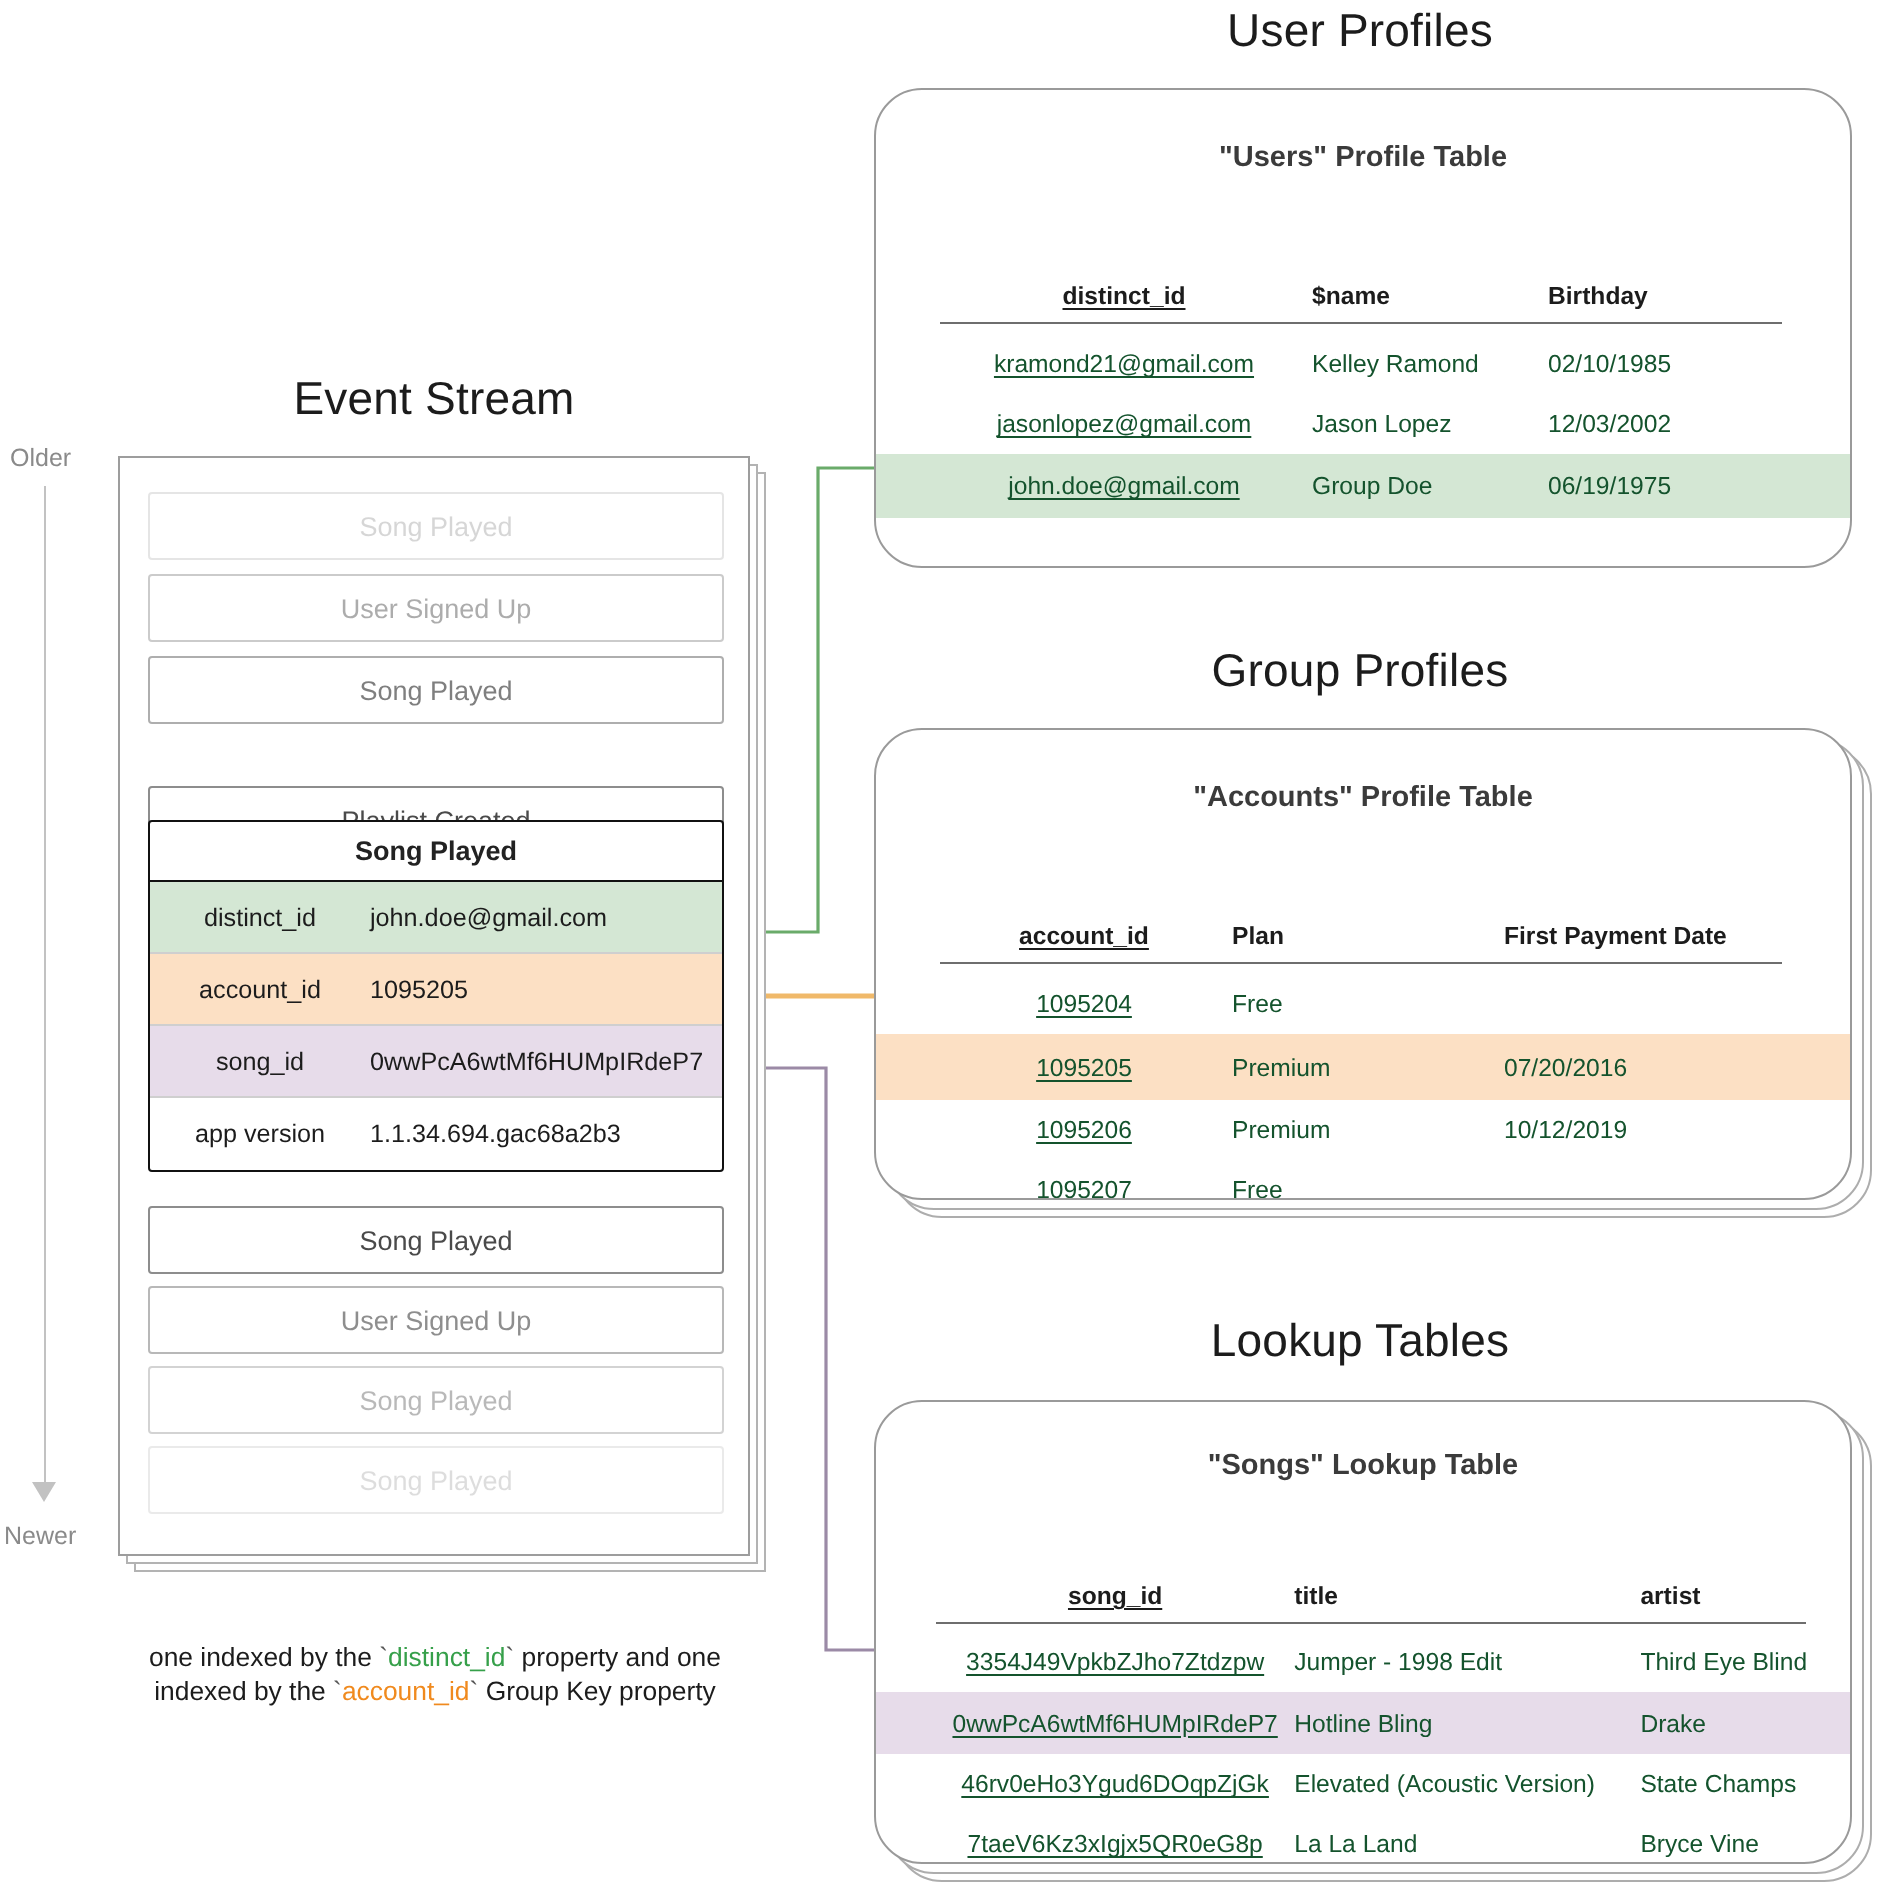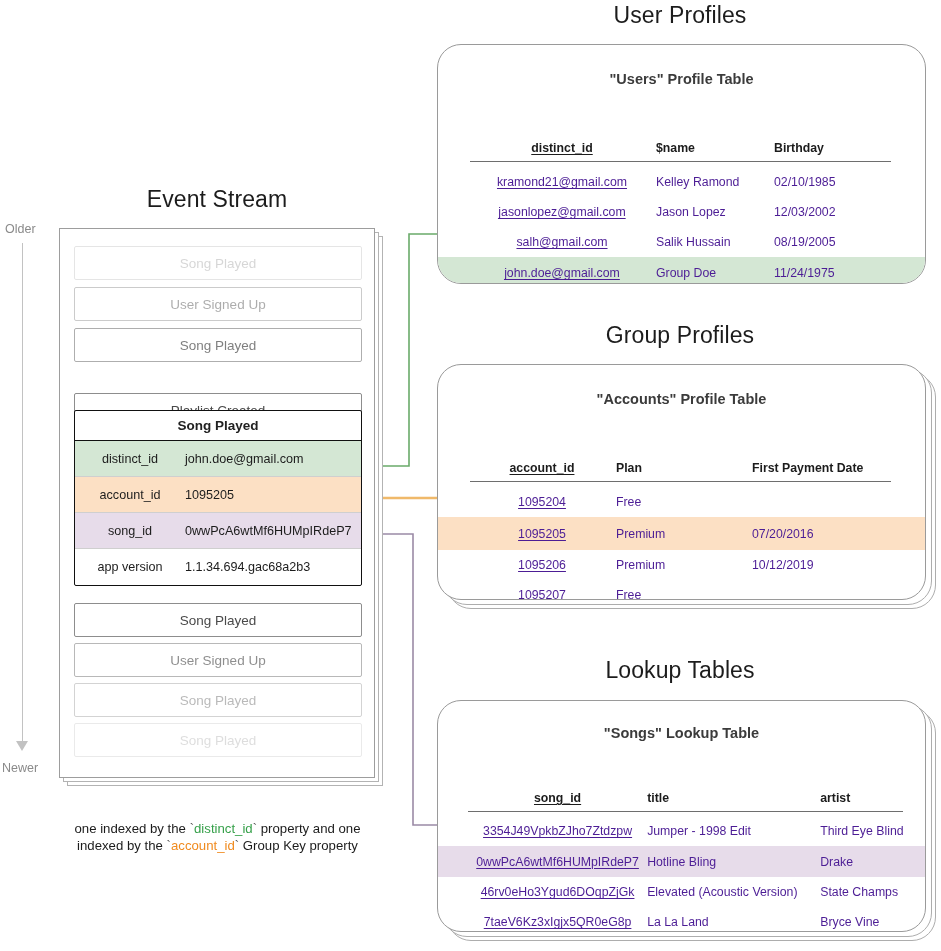--- a/index.html
+++ b/index.html
@@ -136,21 +136,21 @@
   }
   .thr .u { text-decoration: underline; text-underline-offset: 2px; }
   .hrule {
     height: 1.2px; background: #6e6e6e;
     margin-top: 5px;
   }
   .trow {
     display: flex;
     align-items: center;
     font-size: 12.3px;
-    color: #4c1d95;
+    color: #14532d;
     height: 30px;
   }
   .trow .c0 { text-align: center; }
   .cell-u { text-decoration: underline; text-underline-offset: 2px; }
   .hl-green  { background: #d4e7d4; }
   .hl-orange { background: #fce0c4; }
   .hl-purple { background: #e7dcea; }
 
   
   .users   .c0 { width: 188px; }
@@ -266,29 +266,24 @@
       <div class="trow row-pad" style="padding-left:30px; margin-top:5px;">
         <span class="c0 cell-u">kramond21@gmail.com</span>
         <span class="c1">Kelley Ramond</span>
         <span class="c2">02/10/1985</span>
       </div>
       <div class="trow row-pad" style="padding-left:30px;">
         <span class="c0 cell-u">jasonlopez@gmail.com</span>
         <span class="c1">Jason Lopez</span>
         <span class="c2">12/03/2002</span>
       </div>
-      <div class="trow row-pad" style="padding-left:30px;">
-        <span class="c0 cell-u">salh@gmail.com</span>
-        <span class="c1">Salik Hussain</span>
-        <span class="c2">08/19/2005</span>
-      </div>
       <div class="trow row-pad hl-green" style="padding-left:30px; height:32px;">
         <span class="c0 cell-u">john.doe@gmail.com</span>
         <span class="c1">Group Doe</span>
-        <span class="c2">11/24/1975</span>
+        <span class="c2">06/19/1975</span>
       </div>
     </div>
   </div>
 
   <div class="abs section-title" style="left:430px; top:322px; width:500px;text-align:center;">Group Profiles</div>
 
   <div class="rp-stack" style="left:447px; top:373px; width:489px; height:236px;"></div>
   <div class="rp-stack" style="left:443px; top:369px; width:489px; height:236px;"></div>
 
   <div class="rp-panel" style="left:437px; top:364px; width:489px; height:236px;">

